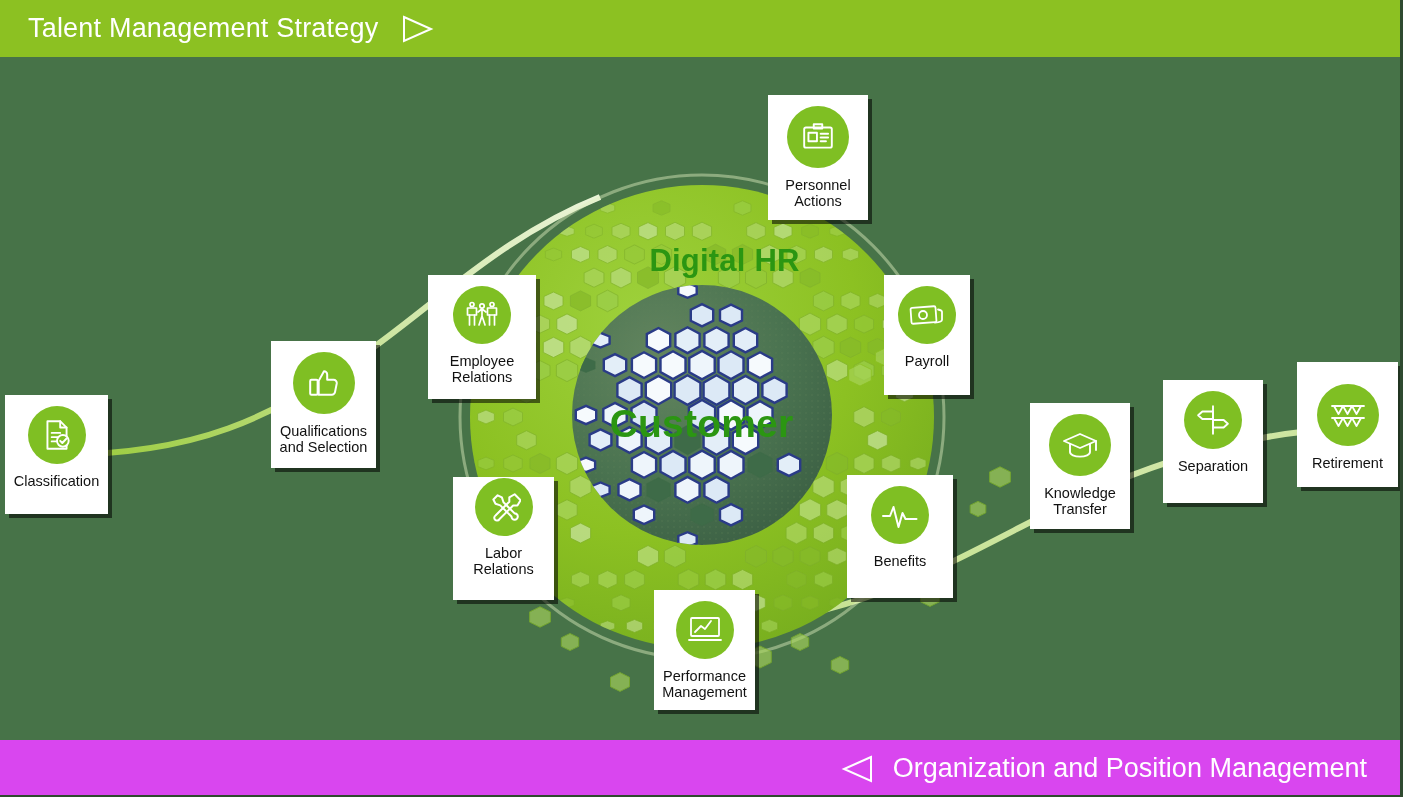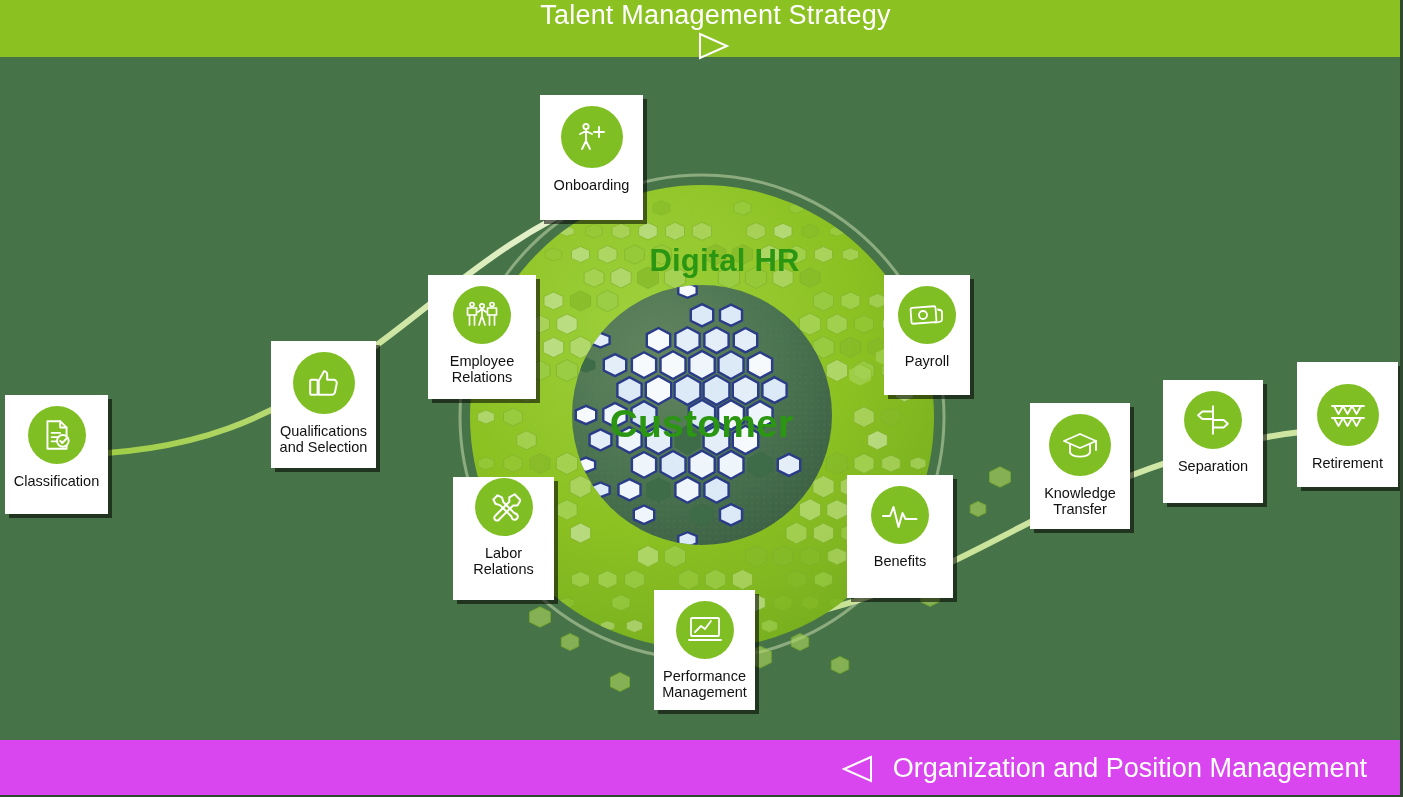--- a/index.html
+++ b/index.html
@@ -16,21 +16,21 @@
     overflow:hidden;
     box-sizing:border-box;
     border-right:3px solid #2f4a30;
     border-bottom:2px solid #2f4a30;
   }
 
   
   .topbar{
     position:absolute;left:0;top:0;width:1403px;height:57px;
     background:#8CC122;
-    display:flex;align-items:center;flex-direction:column;
+    display:flex;align-items:center;
   }
   .topbar .title{
     margin-left:28px;
     color:#ffffff;
     font-size:27px;
     font-weight:300;
     letter-spacing:.2px;
     white-space:nowrap;
   }
   .topbar .arrow-next{ margin-left:22px; display:block; }
@@ -401,29 +401,31 @@
        <circle cx="28" cy="5.5" r="2"></circle>
               <rect x="23.5" y="9" width="9" height="7"></rect>
               <path d="M25.5 16v10M30.5 16v10"></path>
        <circle cx="18" cy="7" r="2.2"></circle>
               <path d="M18 10v7M18 17l-3 9M18 17l3 9M14 13l4-3 4 3"></path>
      </svg>
           </div>
           <div class="lbl" style="margin-top: 9px;">Employee
 Relations</div>
         </div>
-        <div class="card md" style="left: 540px; top: 38px; width: 103px; height: 125px; padding-top: 11px;">
-          <div class="badge">
-            <svg width="34" height="34" viewBox="0 0 34 32" fill="none" stroke="#ffffff" stroke-width="1.9" stroke-linecap="round" stroke-linejoin="round">
-       <circle cx="11" cy="5.5" r="2.6"></circle>
-              <path d="M11 9v11M11 20l-4 8M11 20l4 8M5 13l6-3 6 3"></path>
-       <path d="M24 6v10M19 11h10"></path>
-     </svg>
-          </div>
-          <div class="lbl" style="margin-top: 9px;">Onboarding</div>
+        <div class="card md" style="left: 768px; top: 38px; width: 100px; height: 125px; padding-top: 11px;">
+          <div class="badge">
+            <svg width="34" height="34" viewBox="0 0 32 32" fill="none" stroke="#ffffff" stroke-width="1.8" stroke-linecap="round" stroke-linejoin="round">
+       <rect x="3" y="7" width="26" height="19" rx="1.6"></rect>
+       <path d="M12 4h8v4h-8z"></path>
+       <rect x="7" y="12" width="8" height="8"></rect>
+       <path d="M18.5 13h7M18.5 16.5h7M18.5 20h5"></path>
+     </svg>
+          </div>
+          <div class="lbl" style="margin-top: 9px;">Personnel
+Actions</div>
         </div>
         <div class="card sm" style="left: 884px; top: 218px; width: 86px; height: 120px; padding-top: 11px;">
           <div class="badge">
             <svg width="36" height="34" viewBox="0 0 36 30" fill="none" stroke="#ffffff" stroke-width="1.8" stroke-linecap="round" stroke-linejoin="round">
        <rect x="2" y="7" width="25" height="16" rx="1.6" transform="rotate(-4 14.5 15)"></rect>
        <circle cx="14" cy="15" r="4"></circle>
        <path d="M29 9.5c2.5.6 4 1.4 4 2.3v8c0 1.4-3.2 2.6-7 2.8"></path>
      </svg>
           </div>
           <div class="lbl" style="margin-top: 9px;">Payroll</div>

